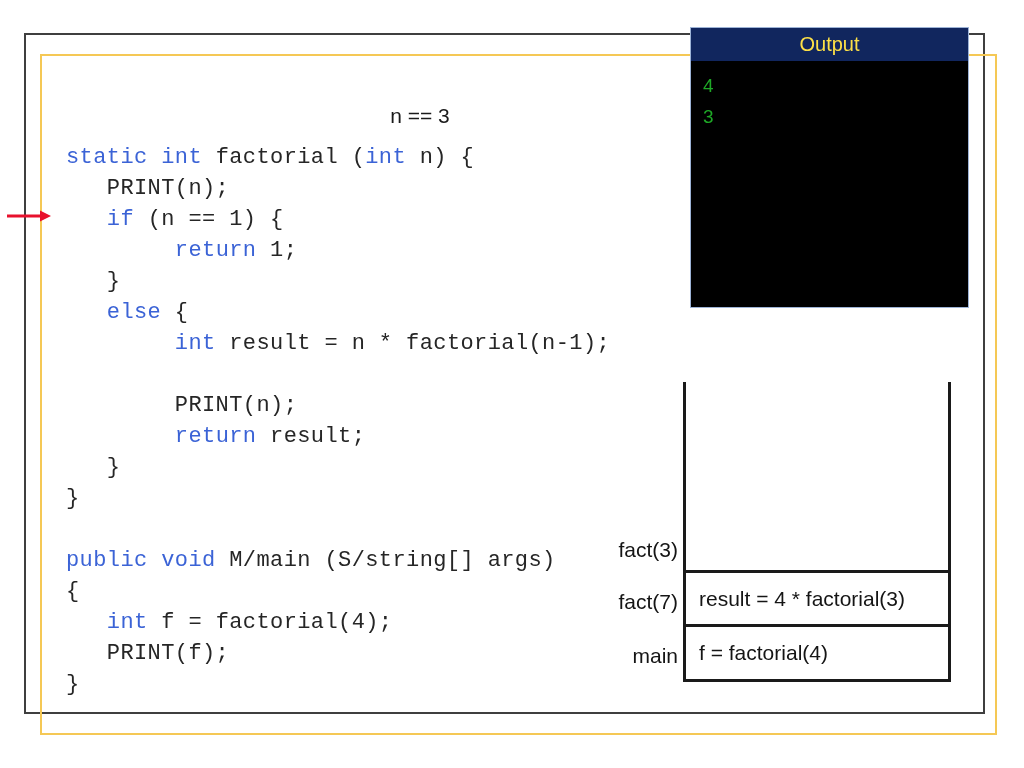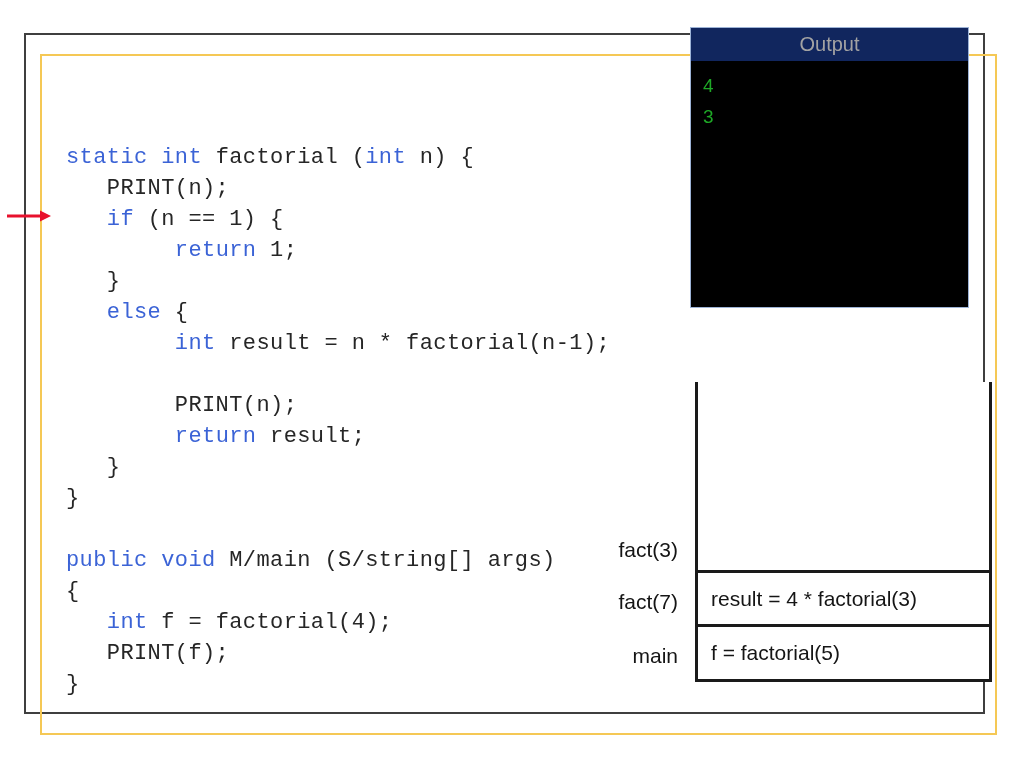--- a/index.html
+++ b/index.html
@@ -100,21 +100,21 @@
     top: 27px;
     width: 279px;
     height: 281px;
     border: 1px solid #9db3d6;
     box-sizing: border-box;
     background: #000000;
   }
   .output-title {
     height: 33px;
     background: #11265e;
-    color: #a3a3a3;
+    color: #fde047;
     font-family: "Liberation Sans", sans-serif;
     font-size: 20px;
     display: flex;
     align-items: center;
     justify-content: center;
   }
   .output-body {
     background: #000000;
     height: calc(100% - 33px);
     padding: 9px 0 0 12px;
@@ -126,22 +126,21 @@
     font-size: 19px;
     line-height: 31px;
     height: 31px;
   }
 
   
   .stack {
     position: absolute;
     left: 683px;
     top: 382px;
-    width: 297px;
-    margin-left: 12px;
+    width: 268px;
   }
   .stack-frame {
     position: relative;
     box-sizing: border-box;
     background: #ffffff;
     font-family: "Liberation Sans", sans-serif;
     font-size: 21px;
     color: #151515;
     display: flex;
     align-items: center;
@@ -181,20 +180,21 @@
   .lbl-main  { left: 600px; top: 644px; }
 </style>
 </head>
 <body>
 
 <div id="slide">
 
   <div class="outer-frame"></div>
   <div class="gold-frame"></div>
 
+  <div class="annot-n">n == 3</div>
 
   <svg class="red-arrow" viewBox="0 0 46 14" xmlns="http://www.w3.org/2000/svg">
     <line x1="1" y1="7" x2="34" y2="7" stroke="#e8112d" stroke-width="3"></line>
     <polygon points="34,1.5 45,7 34,12.5" fill="#e8112d"></polygon>
   </svg>
 
   <div class="code-block"><div class="code-line"><span class="kw">static int</span><span> factorial (</span><span class="kw">int</span><span> n) {</span></div><div class="code-line"><span>   PRINT(n);</span></div><div class="code-line"><span>   </span><span class="kw">if</span><span> (n == 1) {</span></div><div class="code-line"><span>        </span><span class="kw">return</span><span> 1;</span></div><div class="code-line"><span>   }</span></div><div class="code-line"><span>   </span><span class="kw">else</span><span> {</span></div><div class="code-line wrapped"><span>        </span><span class="kw">int</span><span> result = n * factorial(n-1);</span></div><div class="code-line"><span>        PRINT(n);</span></div><div class="code-line"><span>        </span><span class="kw">return</span><span> result;</span></div><div class="code-line"><span>   }</span></div><div class="code-line"><span>}</span></div><div class="code-line blank"></div><div class="code-line"><span class="kw">public void</span><span> M/main (S/string[] args)</span></div><div class="code-line"><span>{</span></div><div class="code-line"><span>   </span><span class="kw">int</span><span> f = factorial(4);</span></div><div class="code-line"><span>   PRINT(f);</span></div><div class="code-line"><span>}</span></div></div>
 
   <div class="output-window">
     <div class="output-title">Output</div>
@@ -209,17 +209,17 @@
   <div class="stack-label lbl-main">main</div>
 
   <div class="stack">
     <div class="stack-frame frame-top">
       <span></span>
     </div>
     <div class="stack-frame frame-mid">
       <span>result = 4 * factorial(3)</span>
     </div>
     <div class="stack-frame frame-bot">
-      <span>f = factorial(5)</span>
+      <span>f = factorial(4)</span>
     </div>
   </div>
 
 </div>
 
 </body></html>

